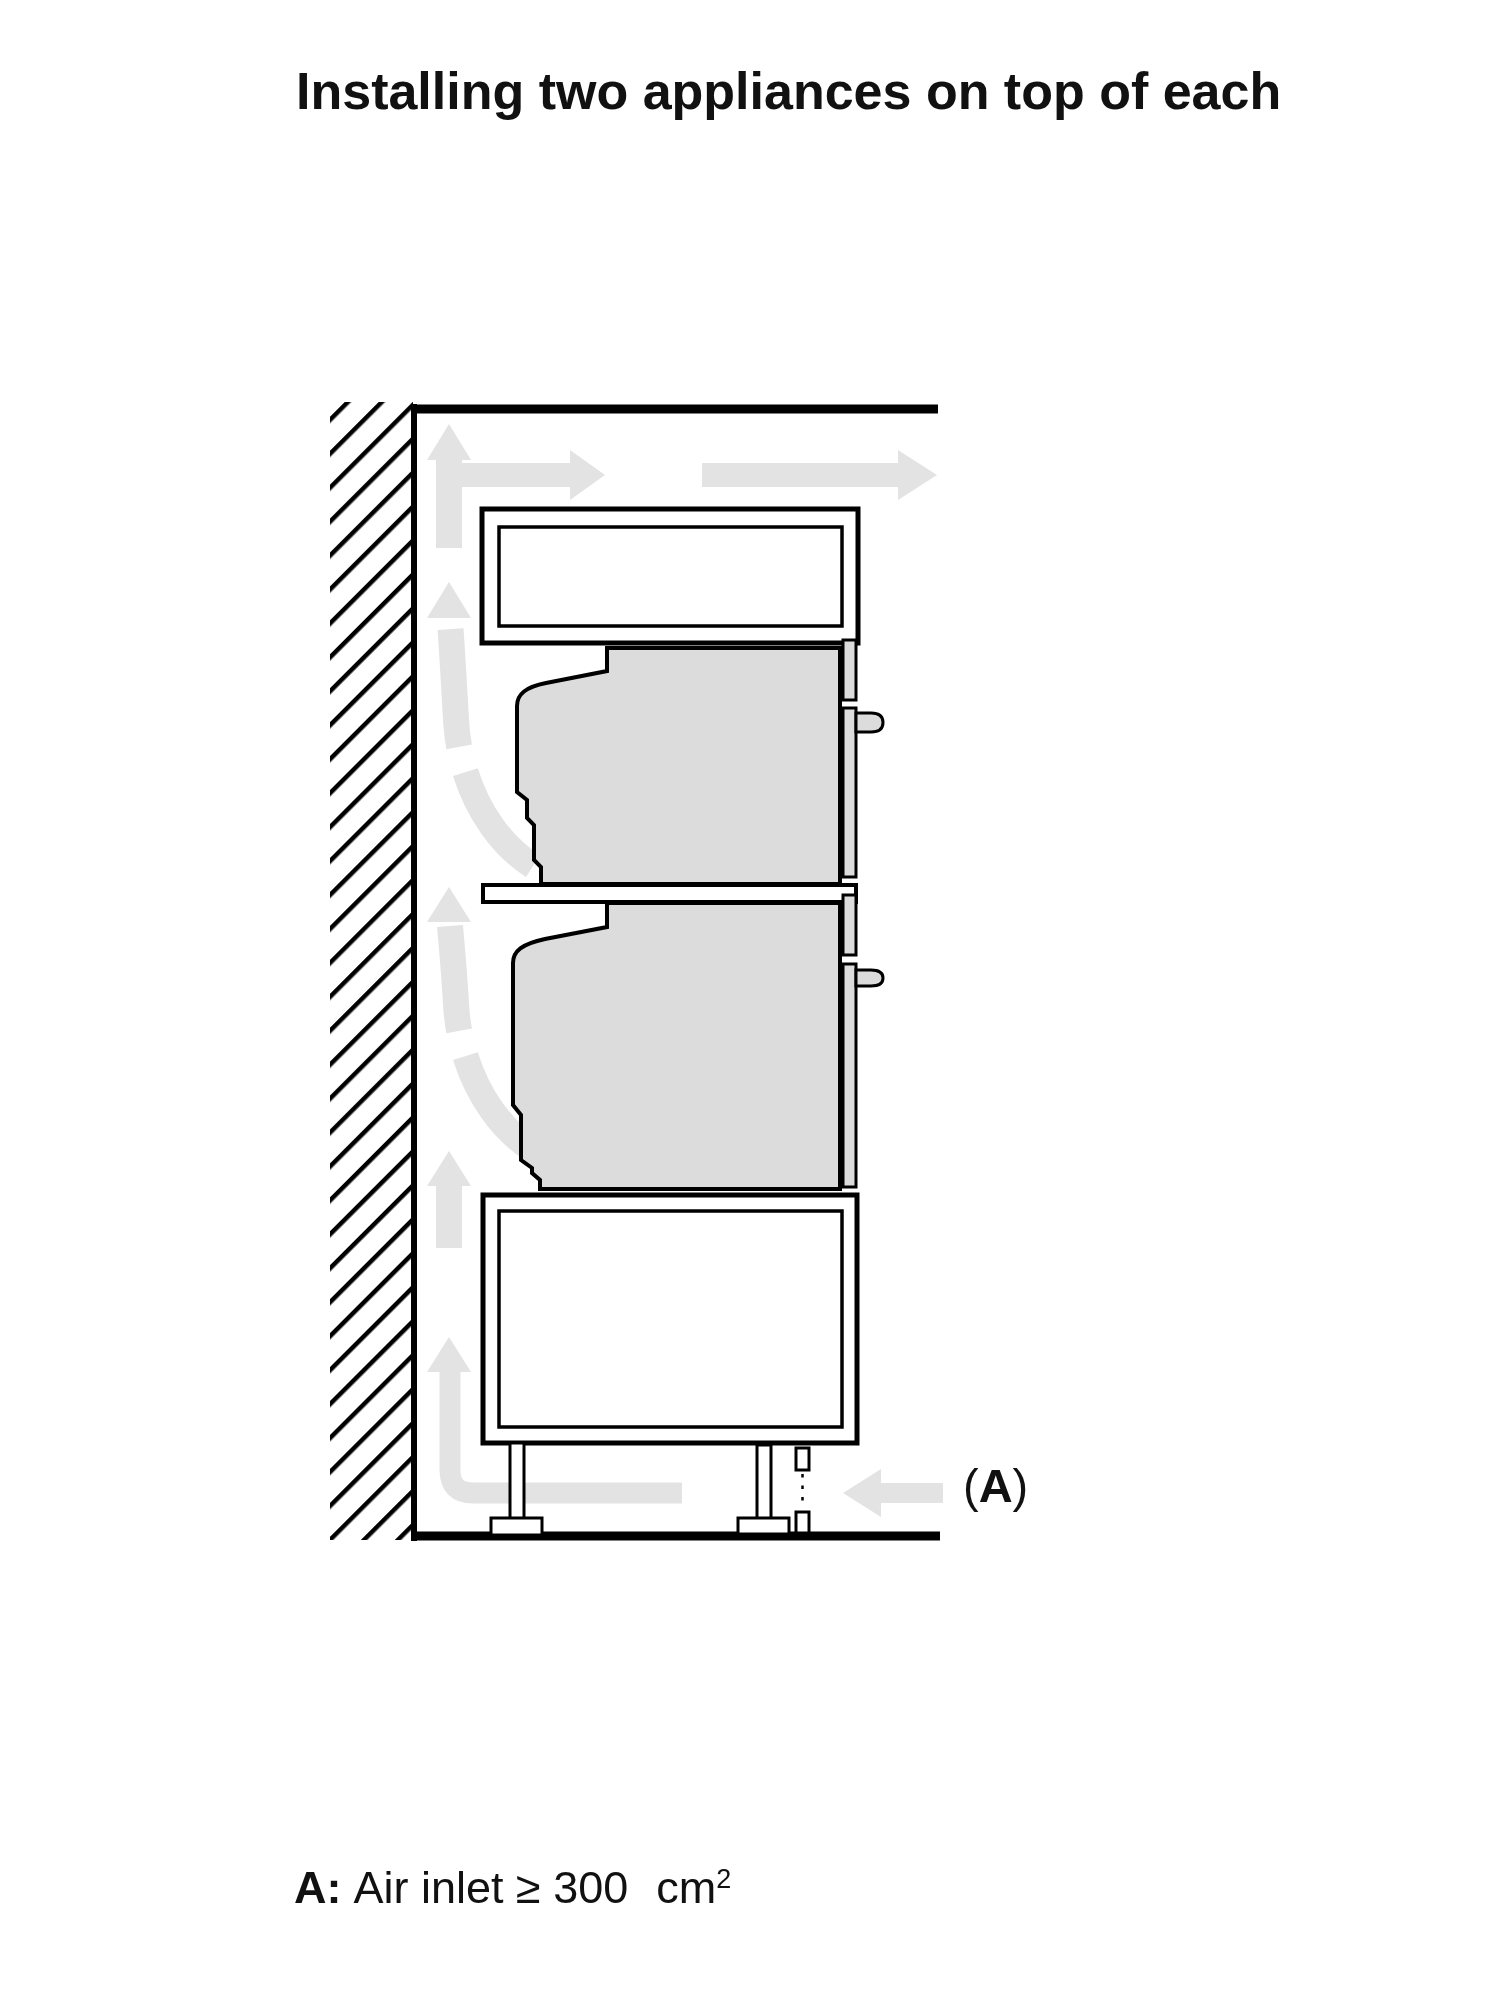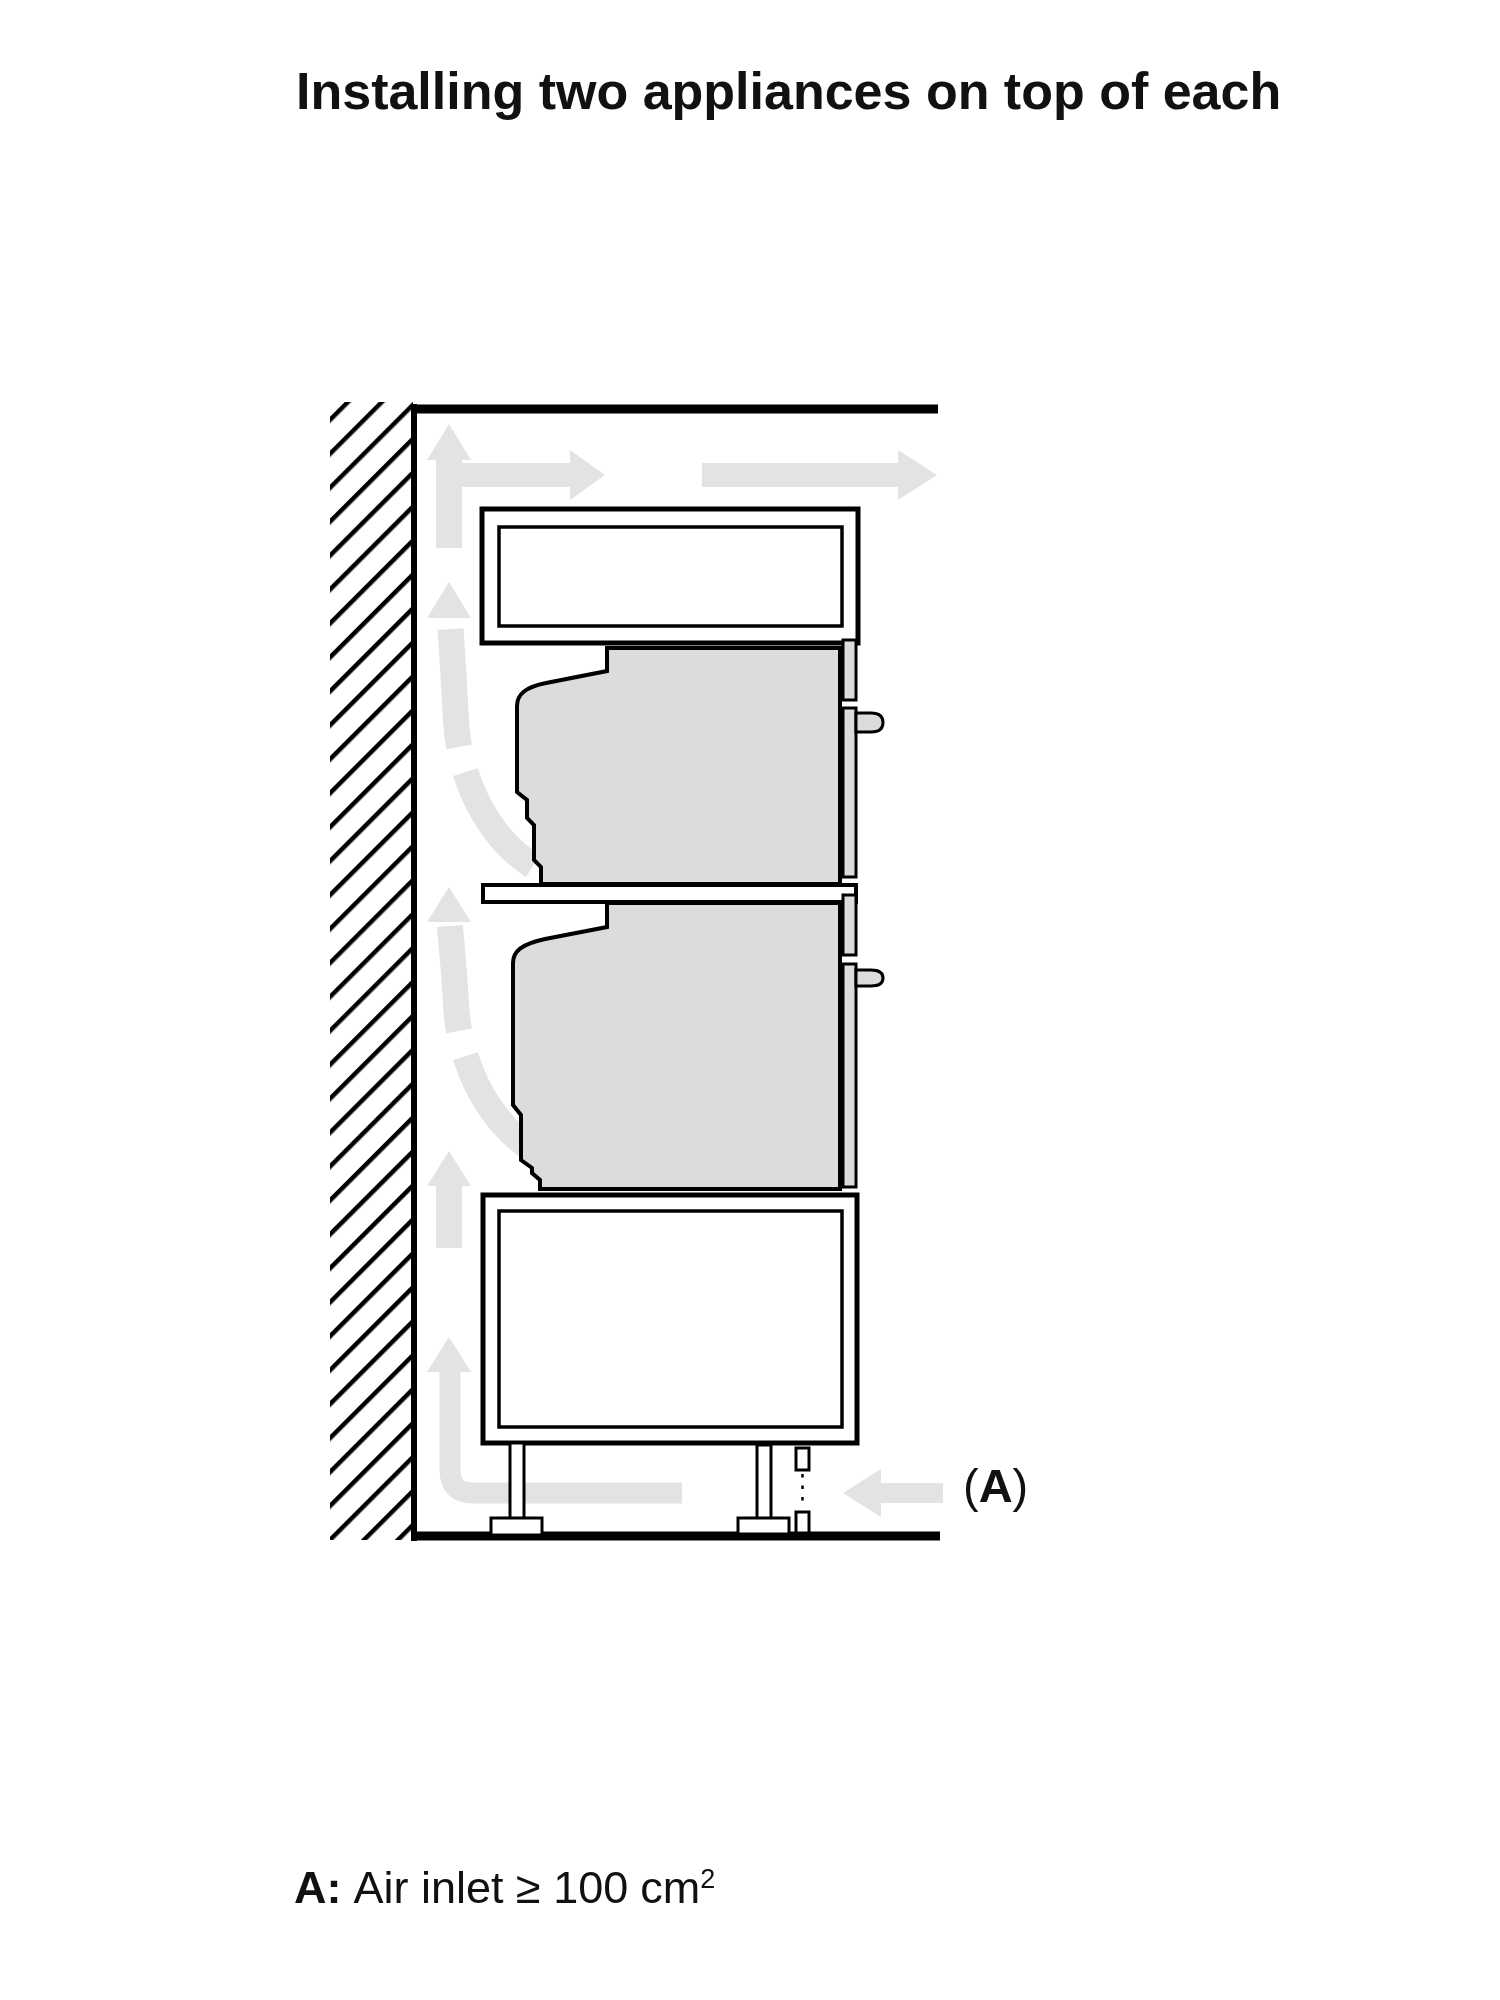--- a/index.html
+++ b/index.html
@@ -15,21 +15,21 @@
   .label-a{
     position:absolute;left:963px;top:1461px;
     font-size:47px;font-weight:400;line-height:50px;white-space:nowrap;
   }
   .label-a .letter{font-weight:700;}
   .caption{
     position:absolute;left:294px;top:1864px;
     font-size:45px;line-height:48px;white-space:nowrap;
   }
   .caption .cap-label{font-weight:700;margin-right:12px;}
-  .caption .cap-unit{margin-left:12px;}
+  .caption .cap-unit{margin-left:28px;}
   .caption sup{font-size:60%;vertical-align:0.55em;line-height:0;}
 </style>
 </head>
 <body>
 
 <div class="canvas">
 
   <div class="title">
     <div>Installing two appliances on top of each</div>
   </div>
@@ -97,15 +97,15 @@
       <rect x="757" y="1445" width="14" height="74" stroke-width="3"></rect>
       <rect x="738" y="1518" width="51" height="16" stroke-width="3"></rect>
       <rect x="796" y="1448" width="13" height="22" stroke-width="3"></rect>
       <rect x="796" y="1512" width="13" height="21" stroke-width="3"></rect>
       <line x1="802.5" y1="1474" x2="802.5" y2="1508" stroke-width="2.5" stroke-dasharray="3.5 8"></line>
     </g>
   </svg>
 
   <div class="label-a"><span>(</span><span class="letter">A</span><span>)</span></div>
 
-  <div class="caption"><span class="cap-label">A:</span><span>Air inlet ≥ 100</span><span class="cap-unit"><span>cm</span><sup>2</sup></span></div>
+  <div class="caption"><span class="cap-label">A:</span><span>Air inlet ≥ 300</span><span class="cap-unit"><span>cm</span><sup>2</sup></span></div>
 
 </div>
 
 </body></html>

